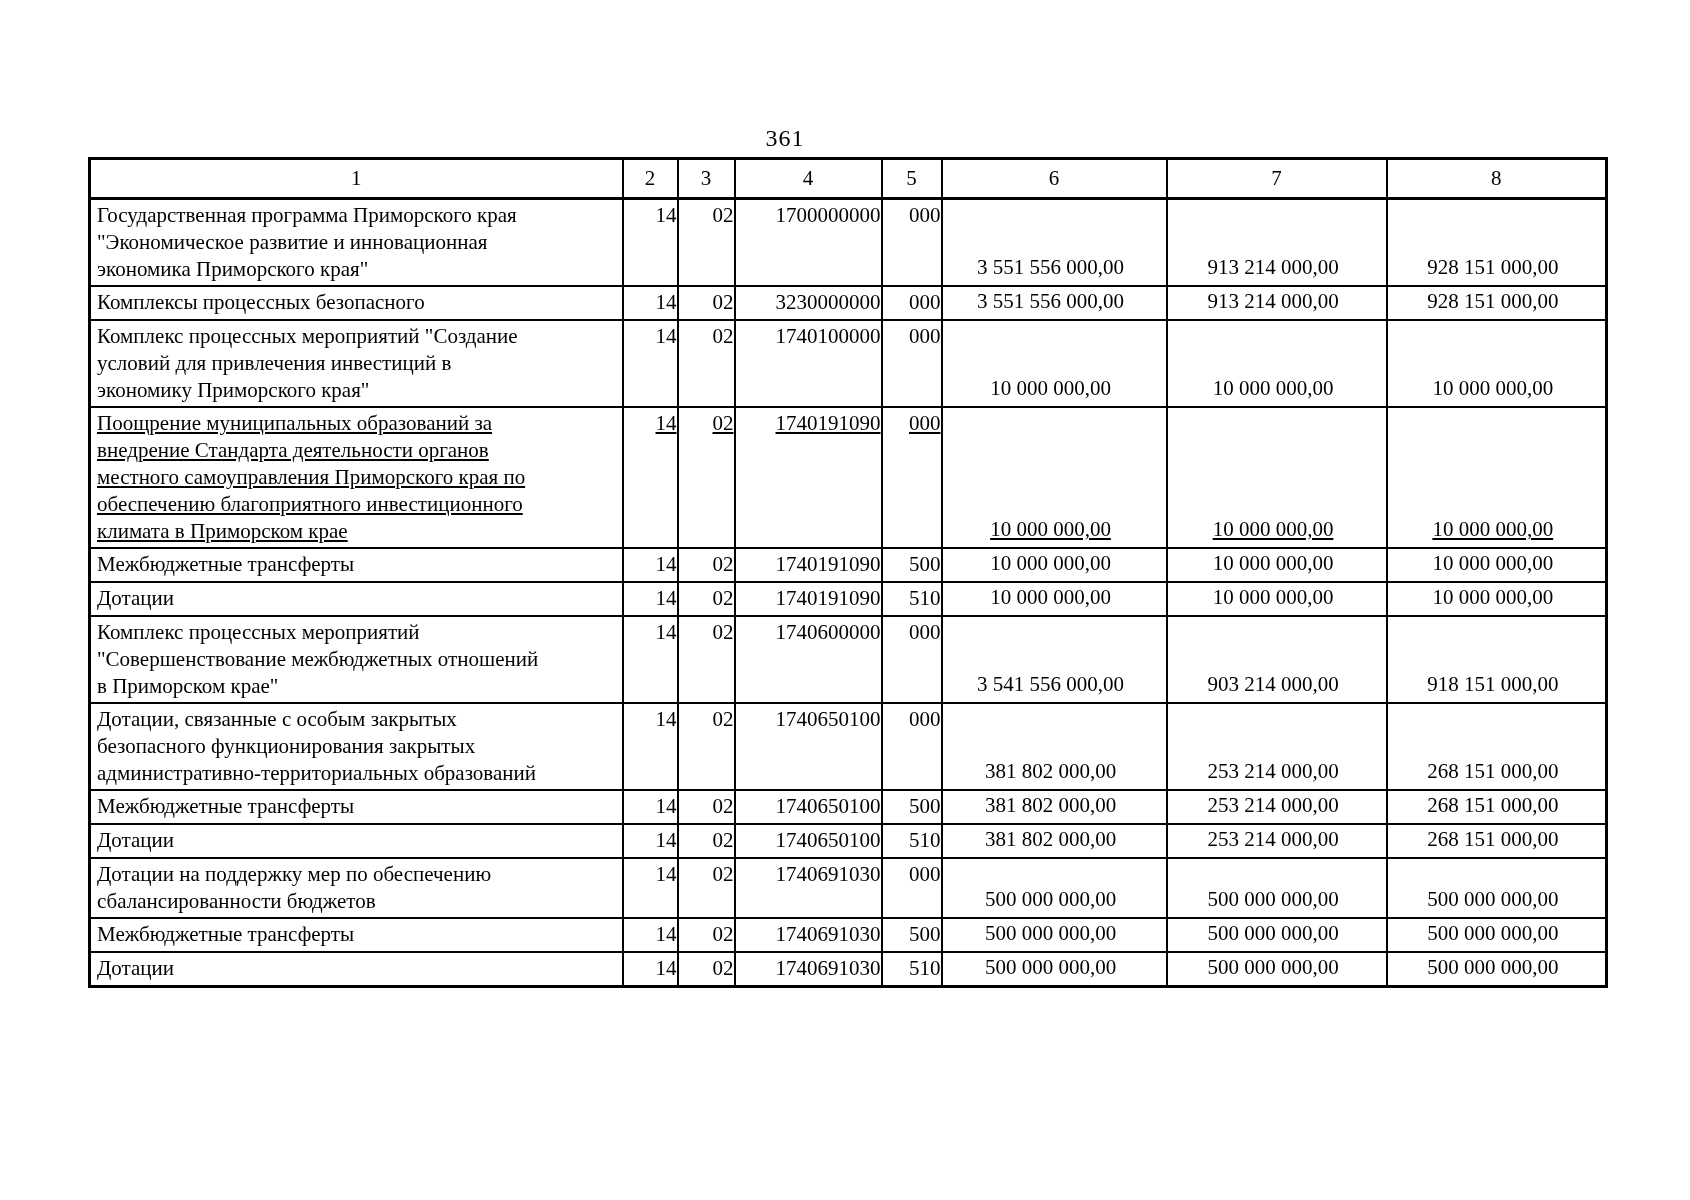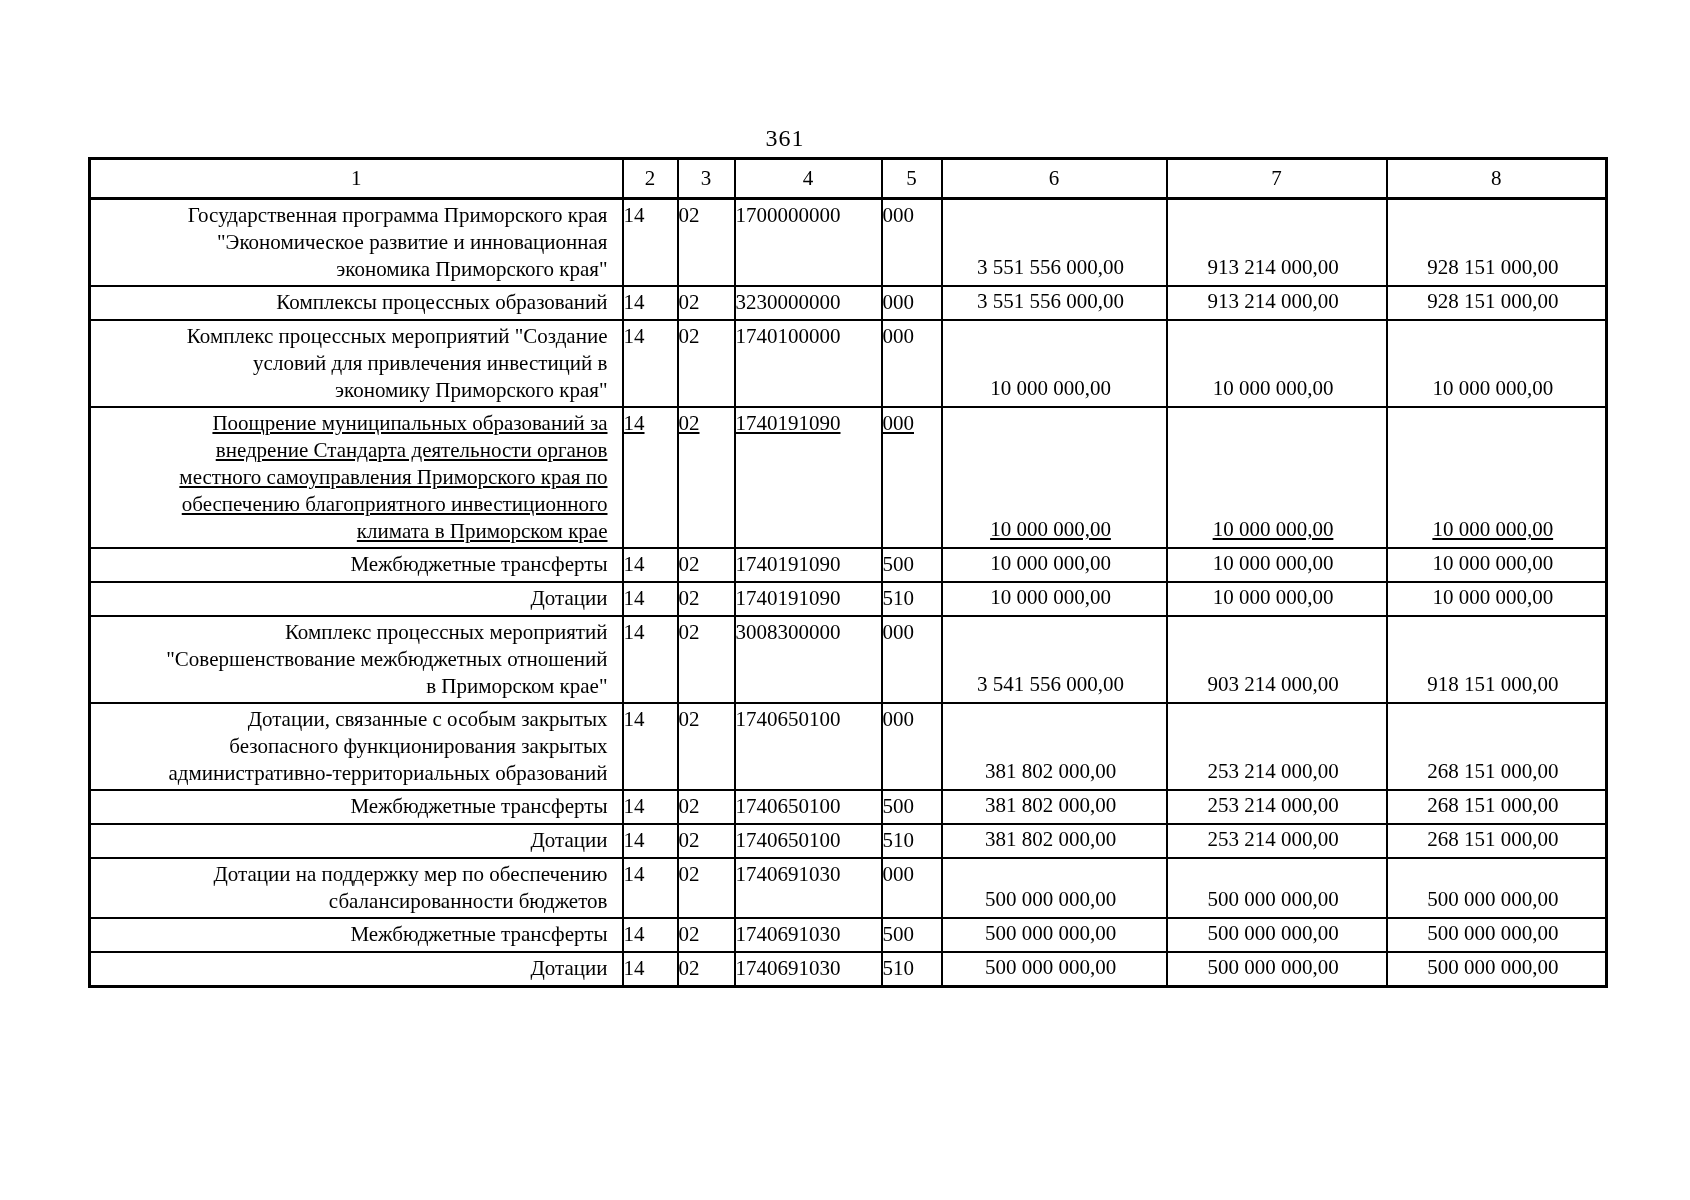--- a/index.html
+++ b/index.html
@@ -46,28 +46,28 @@
   .budget-table thead tr { height: 40px; }
   .budget-table thead th {
     font-weight: normal;
     text-align: center;
     vertical-align: middle;
     font-size: 21px;
     border-bottom: 3px solid #000;
   }
   td.cell-title {
     vertical-align: top;
-    text-align: right;
+    text-align: left;
     padding: 2px 14px 2px 6px;
     line-height: 27px;
     white-space: pre-line;
   }
   td.cell-code {
     vertical-align: top;
-    text-align: left;
+    text-align: right;
     padding-top: 3px;
     line-height: 25px;
   }
   td.cell-amount {
     vertical-align: bottom;
     text-align: center;
     padding: 2px 9px 5px 2px;
     line-height: 25px;
     white-space: nowrap;
   }
@@ -122,21 +122,21 @@
 экономика Приморского края"</td>
     <td class="cell-code">14</td>
     <td class="cell-code">02</td>
     <td class="cell-code">1700000000</td>
     <td class="cell-code">000</td>
     <td class="cell-amount">3 551 556 000,00</td>
     <td class="cell-amount">913 214 000,00</td>
     <td class="cell-amount">928 151 000,00</td>
   </tr>
         <tr>
-    <td class="cell-title">Комплексы процессных образований</td>
+    <td class="cell-title">Комплексы процессных безопасного</td>
     <td class="cell-code">14</td>
     <td class="cell-code">02</td>
     <td class="cell-code">3230000000</td>
     <td class="cell-code">000</td>
     <td class="cell-amount">3 551 556 000,00</td>
     <td class="cell-amount">913 214 000,00</td>
     <td class="cell-amount">928 151 000,00</td>
   </tr>
         <tr>
     <td class="cell-title">Комплекс процессных мероприятий "Создание
@@ -183,21 +183,21 @@
     <td class="cell-amount">10 000 000,00</td>
     <td class="cell-amount">10 000 000,00</td>
     <td class="cell-amount">10 000 000,00</td>
   </tr>
         <tr>
     <td class="cell-title">Комплекс процессных мероприятий
 "Совершенствование межбюджетных отношений
 в Приморском крае"</td>
     <td class="cell-code">14</td>
     <td class="cell-code">02</td>
-    <td class="cell-code">3008300000</td>
+    <td class="cell-code">1740600000</td>
     <td class="cell-code">000</td>
     <td class="cell-amount">3 541 556 000,00</td>
     <td class="cell-amount">903 214 000,00</td>
     <td class="cell-amount">918 151 000,00</td>
   </tr>
         <tr>
     <td class="cell-title">Дотации, связанные с особым закрытых
 безопасного функционирования закрытых
 административно-территориальных образований</td>
     <td class="cell-code">14</td>

